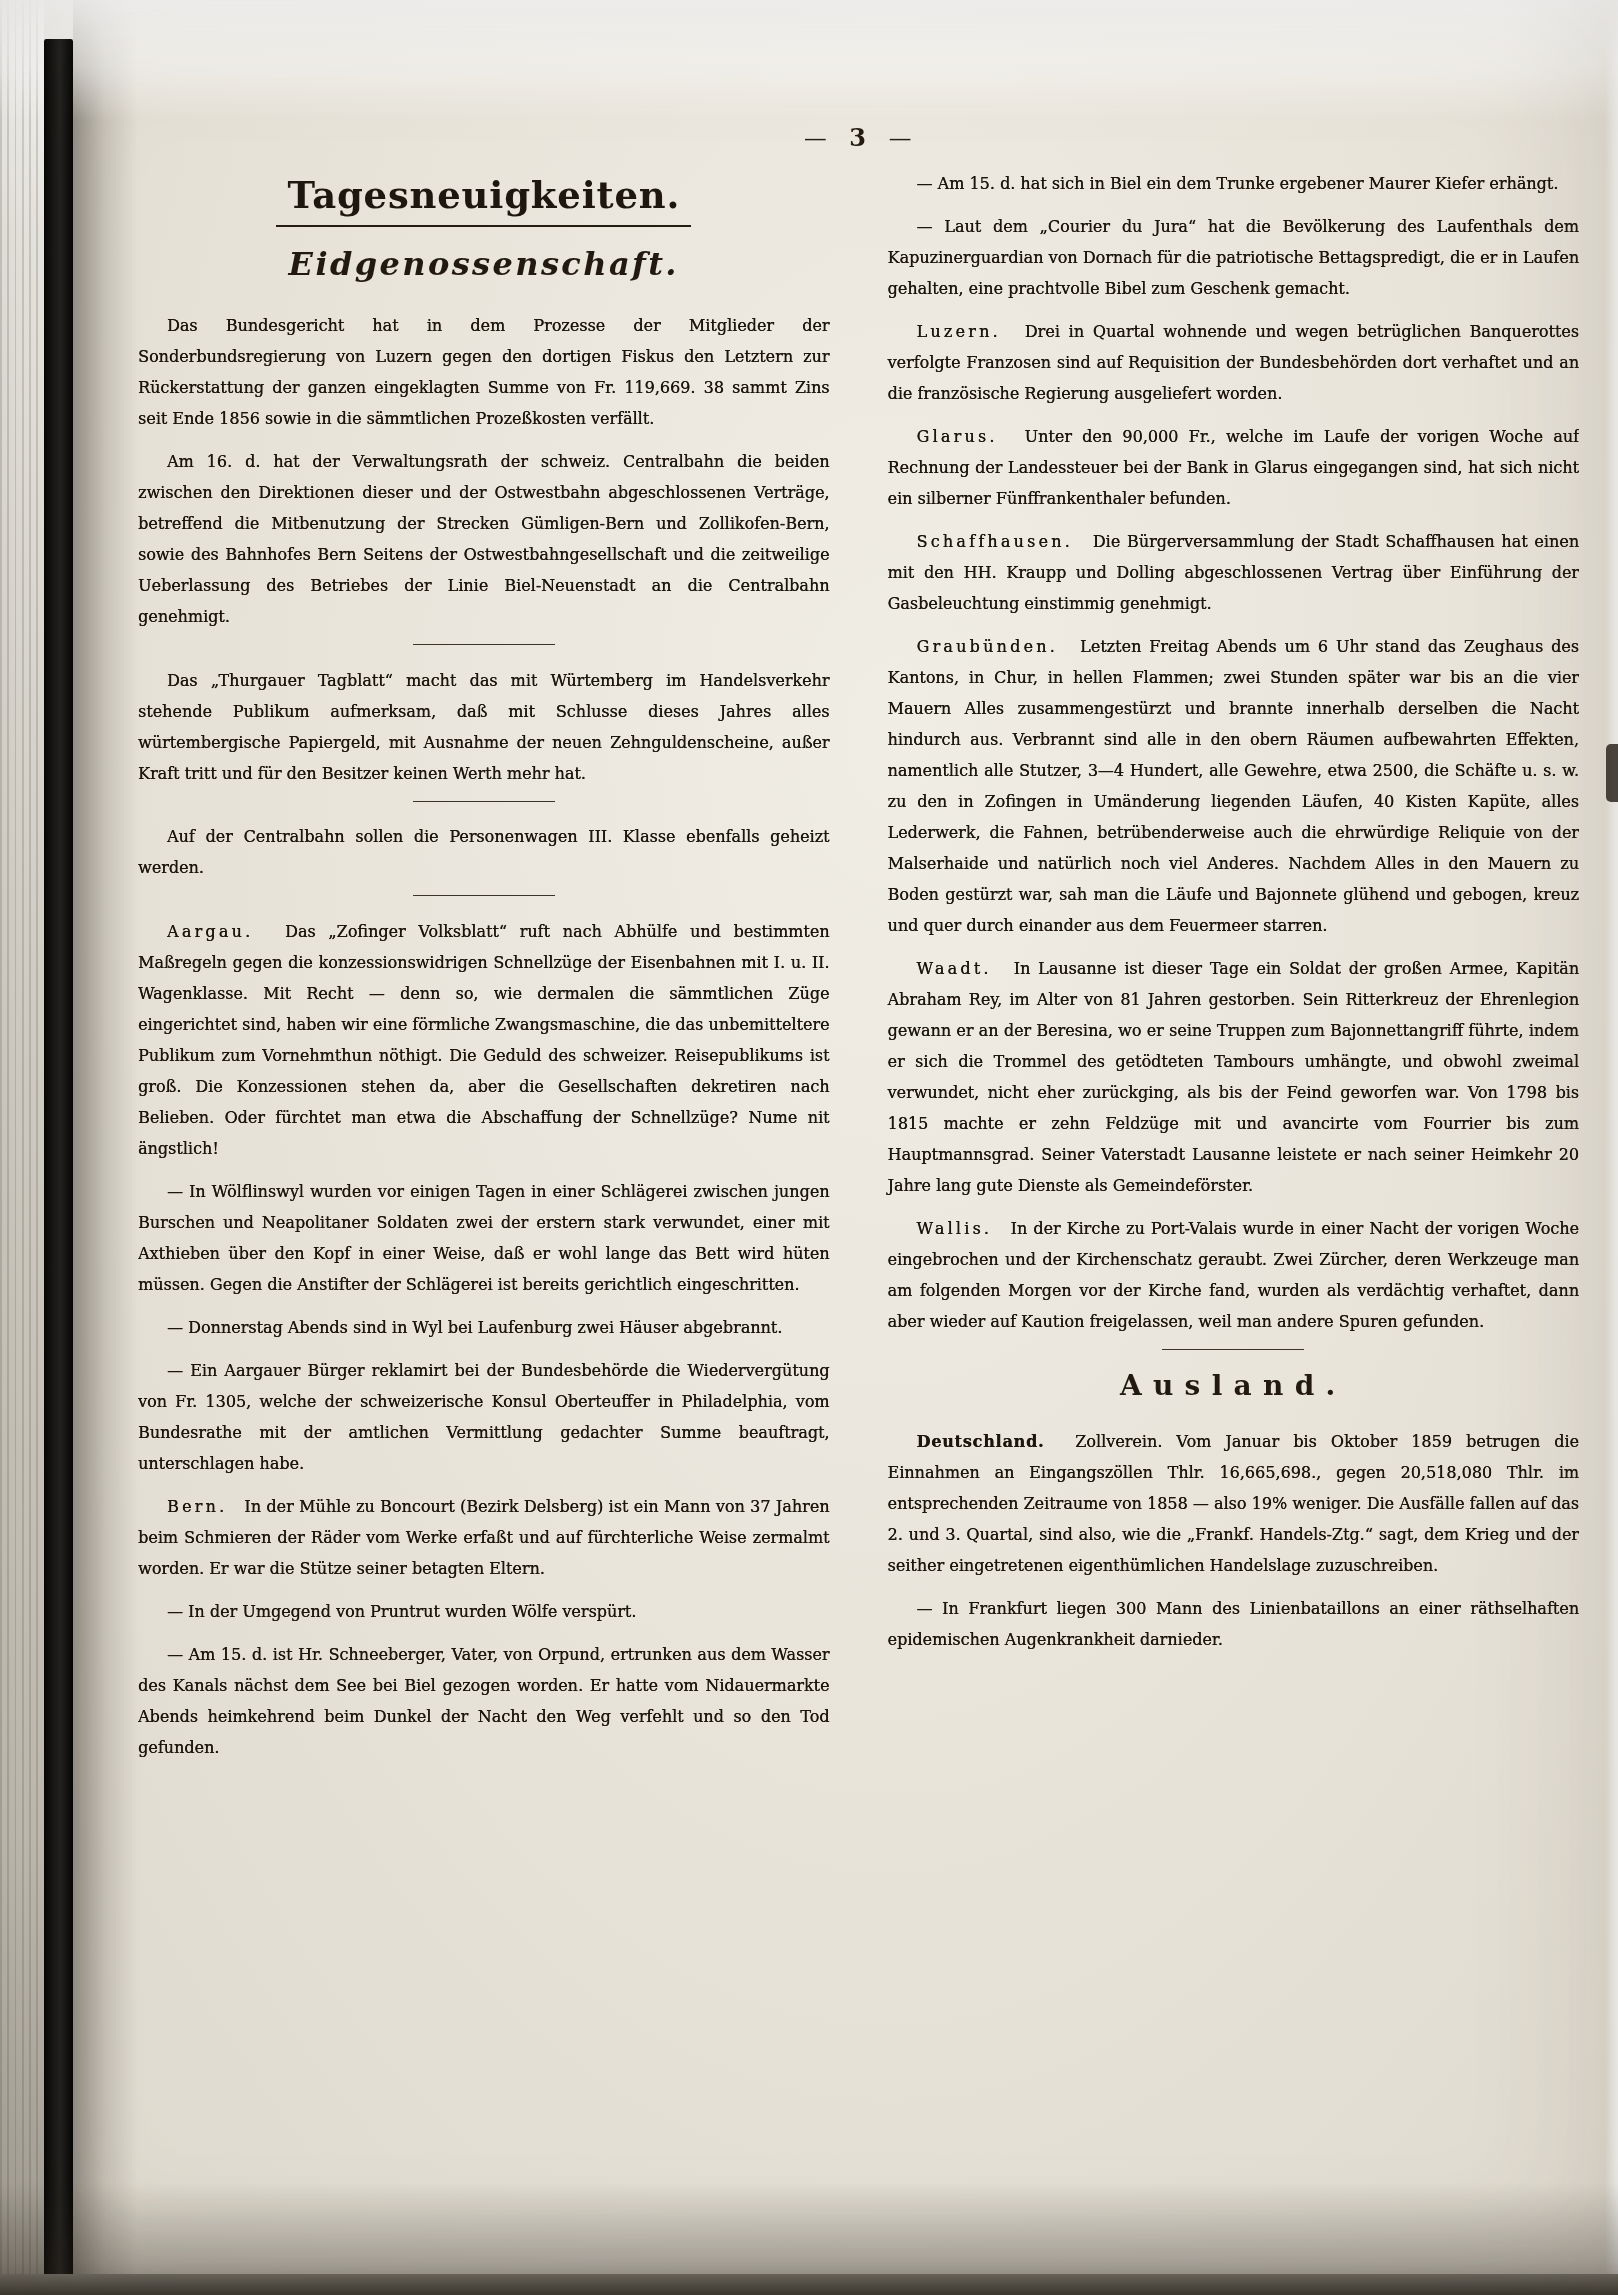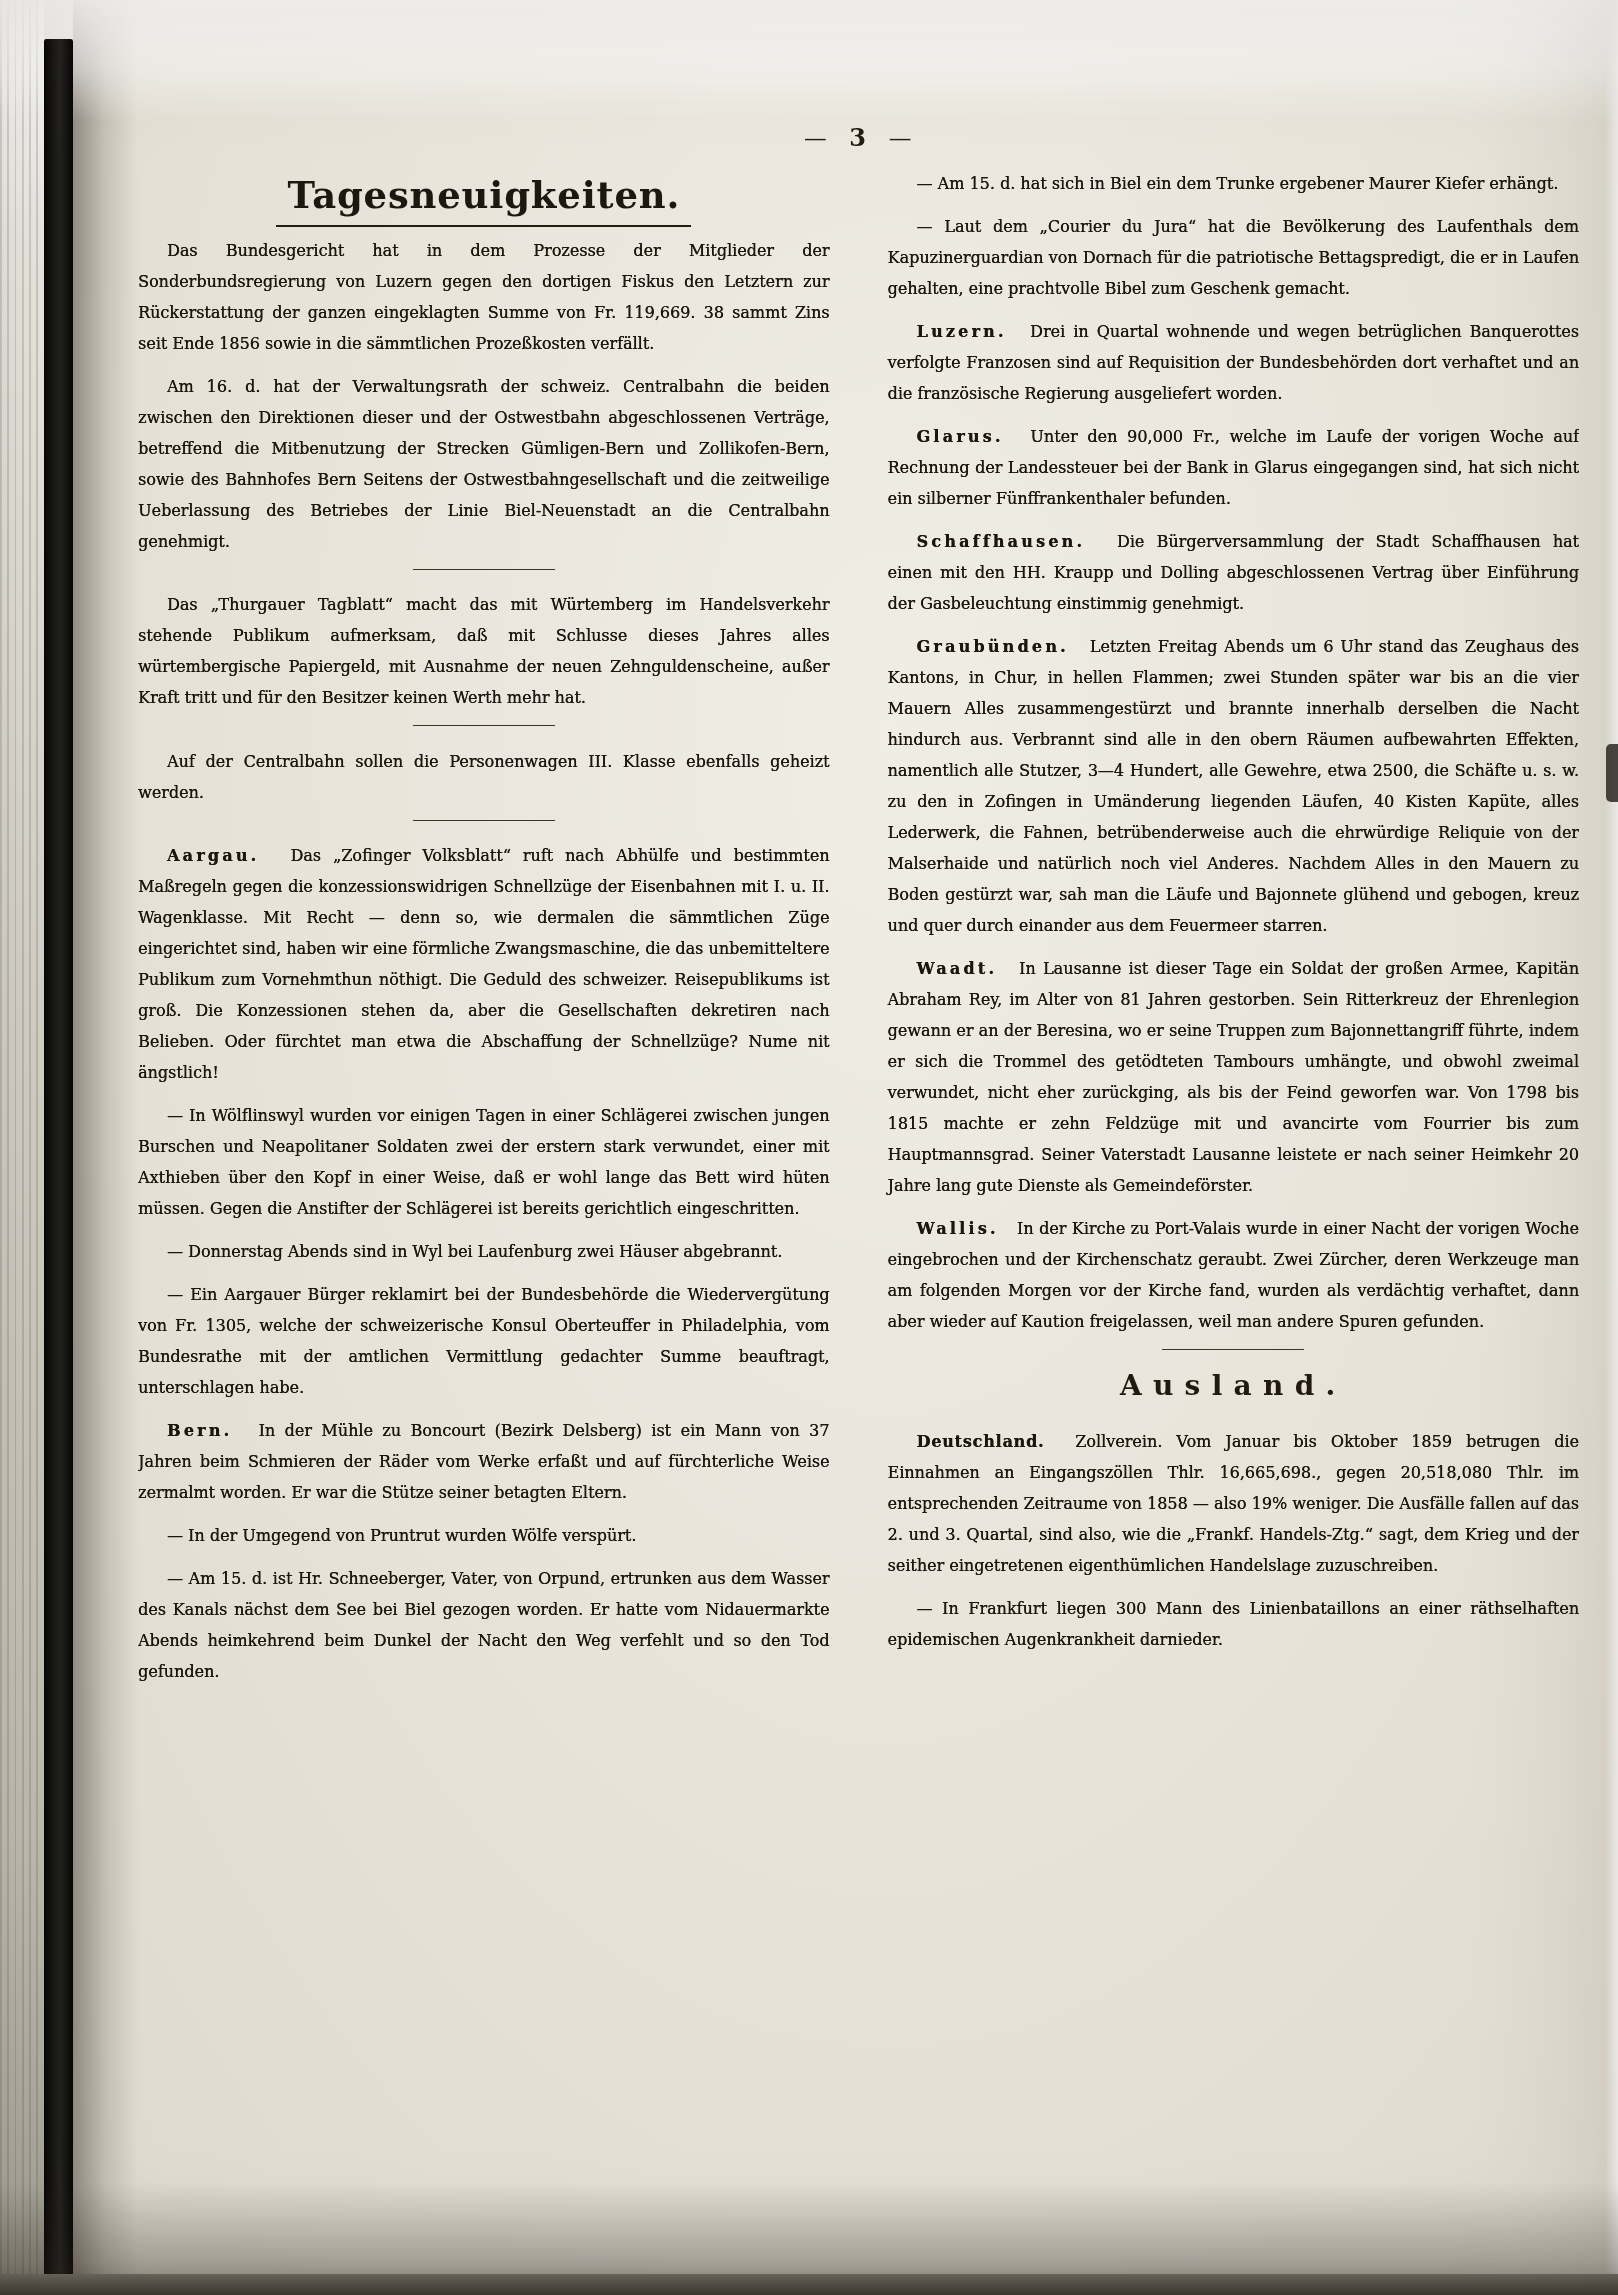--- a/index.html
+++ b/index.html
@@ -78,21 +78,21 @@
   h2.section-ausland{
     text-align:center; font-size:28px; font-weight:bold; letter-spacing:11.3px;
     margin:12px 0 24px; color:#221a10;
   }
   .para{
     font-size:16px; line-height:31px; text-align:justify; text-indent:29px;
     margin-bottom:12px; color:#1d160d;
     text-shadow:0.2px 0 currentColor;
   }
   .lead{ white-space:nowrap; }
-  .lead.spaced{ font-weight:bold; letter-spacing:3.2px; }
+  .lead.spaced{ font-weight:normal; letter-spacing:3.2px; }
   .lead.bold{ font-weight:bold; letter-spacing:0.8px; }
   .rule{
     width:142px; border-top:1.6px solid #3c342a; margin:8px auto 19.4px;
   }
 </style>
 </head>
 <body>
 
 <div id="canvas">
 
@@ -104,20 +104,21 @@
 
   <div class="page-header">
     <span class="dash">—</span><span class="pagenum">3</span><span class="dash">—</span>
   </div>
 
   <div class="columns">
     <div class="col">
       <div class="title-wrap">
         <h1 class="paper-title">Tagesneuigkeiten.</h1>
       </div>
+      <h2 class="section-fraktur">Eidgenossenschaft.</h2>
       <div id="left-paras">
           <p class="para"><span>Das Bundesgericht hat in dem Prozesse der Mitglieder der Sonderbundsregierung von Luzern gegen den dortigen Fiskus den Letztern zur Rückerstattung der ganzen eingeklagten Summe von Fr. 119,669. 38 sammt Zins seit Ende 1856 sowie in die sämmtlichen Prozeßkosten verfällt.</span></p>
           <p class="para"><span>Am 16. d. hat der Verwaltungsrath der schweiz. Centralbahn die beiden zwischen den Direktionen dieser und der Ostwestbahn abgeschlossenen Verträge, betreffend die Mitbenutzung der Strecken Gümligen-Bern und Zollikofen-Bern, sowie des Bahnhofes Bern Seitens der Ostwestbahngesellschaft und die zeitweilige Ueberlassung des Betriebes der Linie Biel-Neuenstadt an die Centralbahn genehmigt.</span></p>
           <div class="rule"></div>
           <p class="para"><span>Das „Thurgauer Tagblatt“ macht das mit Würtemberg im Handelsverkehr stehende Publikum aufmerksam, daß mit Schlusse dieses Jahres alles würtembergische Papiergeld, mit Ausnahme der neuen Zehnguldenscheine, außer Kraft tritt und für den Besitzer keinen Werth mehr hat.</span></p>
           <div class="rule"></div>
           <p class="para"><span>Auf der Centralbahn sollen die Personenwagen III. Klasse ebenfalls geheizt werden.</span></p>
           <div class="rule"></div>
           <p class="para"><span class="lead spaced">Aargau.&nbsp; </span><span>Das „Zofinger Volksblatt“ ruft nach Abhülfe und bestimmten Maßregeln gegen die konzessionswidrigen Schnellzüge der Eisenbahnen mit I. u. II. Wagenklasse. Mit Recht — denn so, wie dermalen die sämmtlichen Züge eingerichtet sind, haben wir eine förmliche Zwangsmaschine, die das unbemitteltere Publikum zum Vornehmthun nöthigt. Die Geduld des schweizer. Reisepublikums ist groß. Die Konzessionen stehen da, aber die Gesellschaften dekretiren nach Belieben. Oder fürchtet man etwa die Abschaffung der Schnellzüge? Nume nit ängstlich!</span></p>
           <p class="para"><span>— In Wölflinswyl wurden vor einigen Tagen in einer Schlägerei zwischen jungen Burschen und Neapolitaner Soldaten zwei der erstern stark verwundet, einer mit Axthieben über den Kopf in einer Weise, daß er wohl lange das Bett wird hüten müssen. Gegen die Anstifter der Schlägerei ist bereits gerichtlich eingeschritten.</span></p>

